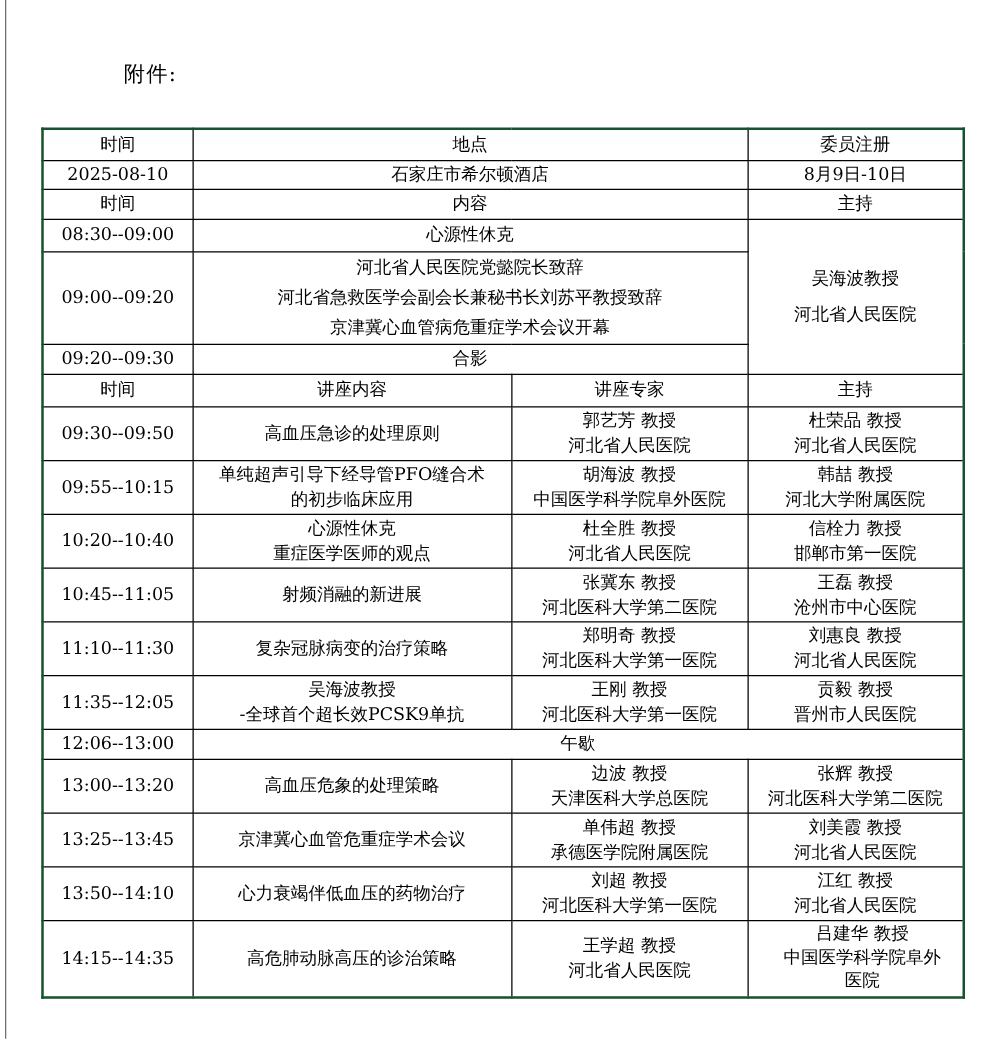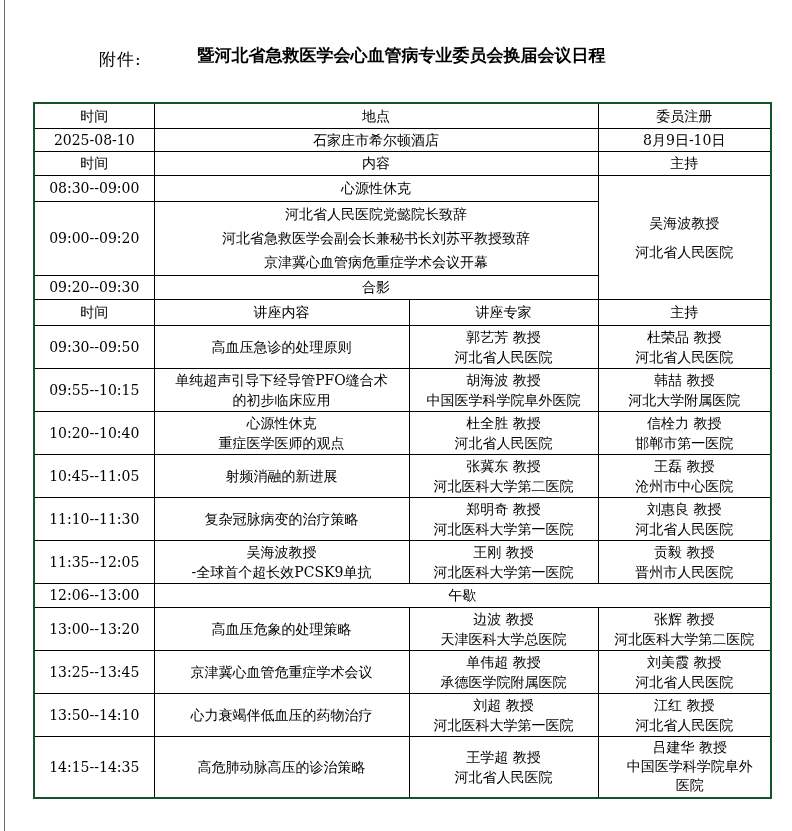--- a/index.html
+++ b/index.html
@@ -31,21 +31,20 @@
   td.host-3line .ln{line-height:19px;margin-left:11px;}
 </style>
 </head>
 <body>
 
 <div class="page-edge"></div>
 
 <div class="attachment">附件:</div>
 
 <div class="titles">
-  <div class="title-line">暨河北省急救医学会心血管病专业委员会换届会议日程</div>
 </div>
 
 <table class="schedule">
   <colgroup>
     <col style="width:120px">
       <col style="width:255px">
       <col style="width:189px">
       <col style="width:173px">
   </colgroup>
 

